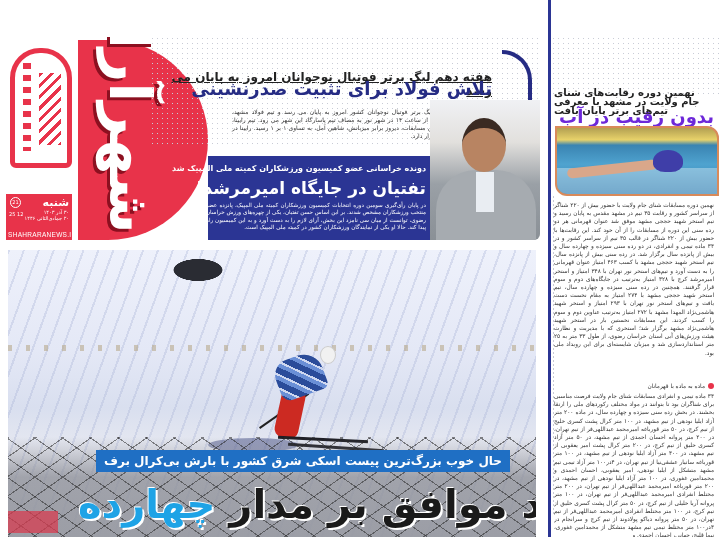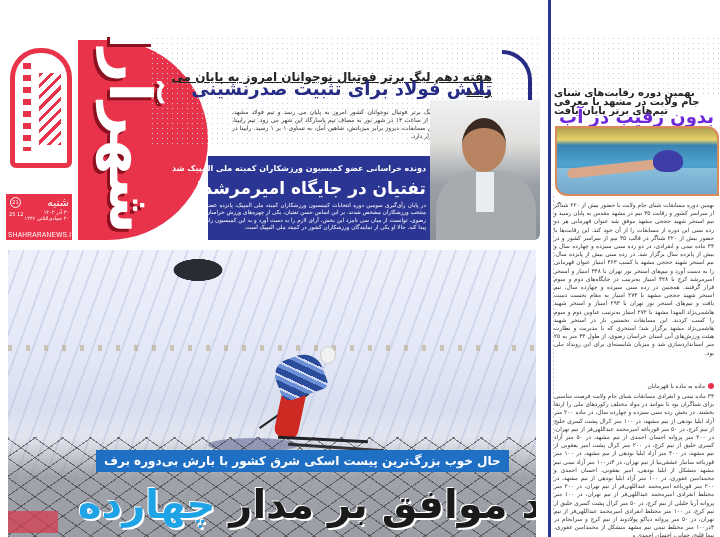--- a/index.html
+++ b/index.html
@@ -26,21 +26,21 @@
       background: repeating-linear-gradient(135deg, #e8334a 0 3px, transparent 3px 8px);
     }
     .issue-number {
       position: absolute; left: 8px; top: 170px; width: 64px; text-align: center;
       color: #e8334a; font-weight: bold; font-size: 16px; letter-spacing: 6px; margin-top: 34px;
     }
     .date-box {
       position: absolute; left: 6px; top: 194px; width: 66px; height: 46px;
       background: #e8334a; color: #fff; padding: 2px 3px; direction: rtl;
     }
-    .date-day { font-size: 11px; font-weight: normal; text-align: right; }
+    .date-day { font-size: 11px; font-weight: bold; text-align: right; }
     .date-line { font-size: 5px; text-align: right; line-height: 6px; }
     .date-circle {
       position: absolute; left: 4px; top: 3px; width: 11px; height: 11px;
       border-radius: 50%; border: 1.5px solid #fff; font-size: 5px; text-align: center; line-height: 8px;
     }
     .date-greg { position: absolute; left: 3px; top: 17px; font-size: 5px; direction: ltr; }
     .site-url { position: absolute; left: 2px; bottom: 2px; font-size: 6.5px; letter-spacing: 0.3px; direction: ltr; font-family: "Liberation Sans", sans-serif; }
 
     .red-disc {
       position: absolute; left: 78px; top: 40px; width: 130px; height: 200px;
@@ -195,21 +195,21 @@
     <div class="shadow"></div>
     <div class="pole"></div>
     <div class="pants"></div>
     <div class="jacket"></div>
     <div class="helmet"></div>
     <div class="ski1"></div>
     <div class="ski2"></div>
   </div>
   <div class="hero-net"></div>
   <div class="tag-red"></div>
-  <div class="hero-subtitle">حال خوب بزرگ‌ترین پیست اسکی شرق کشور با بارش بی‌دوره برف</div>
+  <div class="hero-subtitle">حال خوب بزرگ‌ترین پیست اسکی شرق کشور با بارش بی‌کرال برف</div>
   <div class="hero-title"><span>باد موافق بر مدار </span><span class="accent">چهارده</span></div>
 </div>
 
 <div id="sidebar">
   <div class="sb-dots dots"></div>
   <div class="sb-kicker">نهمین دوره رقابت‌های شنای جام ولایت در مشهد با معرفی تیم‌های برتر پایان یافت</div>
   <div class="sb-title">بدون رقیب در آب</div>
   <div class="sb-photo">
     <div class="splash"></div>
     <div class="arm"></div>

